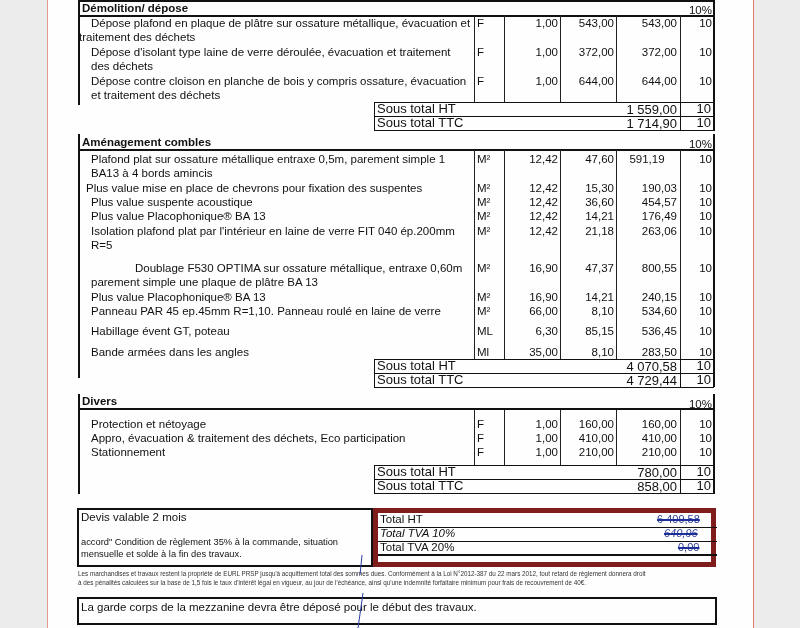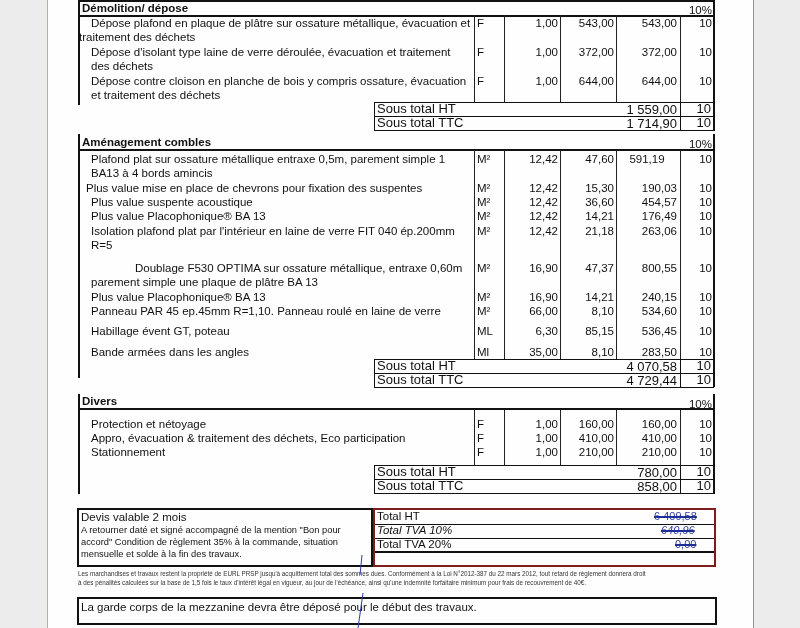--- a/index.html
+++ b/index.html
@@ -239,26 +239,25 @@
     <div class="boxcell" style="left:374px;top:479px;width:307px;height:15px;">
       <span>Sous total TTC</span>
       <span class="abs num" style="right:3px;top:1px;">858,00</span>
     </div>
     <div class="boxcell num" style="left:680px;top:479px;width:34px;height:15px;">10</div>
   </div>
 </div>
 
 <div class="abs" style="left:77px;top:508px;width:296px;height:59px;border:2px solid #111;box-sizing:border-box;">
   <div class="abs" style="left:2px;top:0;font-size:11.5px;line-height:14px;">Devis valable 2 mois</div>
-  <div class="abs mid" style="left:2px;top:14px;">A retourner daté et signé accompagné de la mention "Bon pour</div>
   <div class="abs mid" style="left:2px;top:26px;">accord" Condition de règlement 35% à la commande, situation</div>
   <div class="abs mid" style="left:2px;top:38px;">mensuelle et solde à la fin des travaux.</div>
 </div>
 
-<div class="abs" style="left:373px;top:508px;width:343px;height:59px;border:2px solid #7f1d1d;box-sizing:border-box;">
+<div class="abs" style="left:373px;top:508px;width:343px;height:59px;border:5px solid #7f1d1d;box-sizing:border-box;">
   <div class="abs" style="left:0;top:0;width:339px;height:14px;border-bottom:1px solid #111;">
     <span class="abs" style="left:2px;top:0;font-size:11.5px;">Total HT</span>
     <span class="abs strike" style="left:255px;top:0;font-size:11px;">6 409,58</span>
   </div>
   <div class="abs" style="left:0;top:14px;width:339px;height:14px;border-bottom:1px solid #111;font-style:italic;">
     <span class="abs" style="left:2px;top:0;font-size:11.5px;">Total TVA 10%</span>
     <span class="abs strike" style="left:262px;top:0;font-size:11px;">640,96</span>
   </div>
   <div class="abs" style="left:0;top:28px;width:339px;height:13px;border-bottom:2px solid #111;">
     <span class="abs" style="left:2px;top:0;font-size:11.5px;">Total TVA 20%</span>

